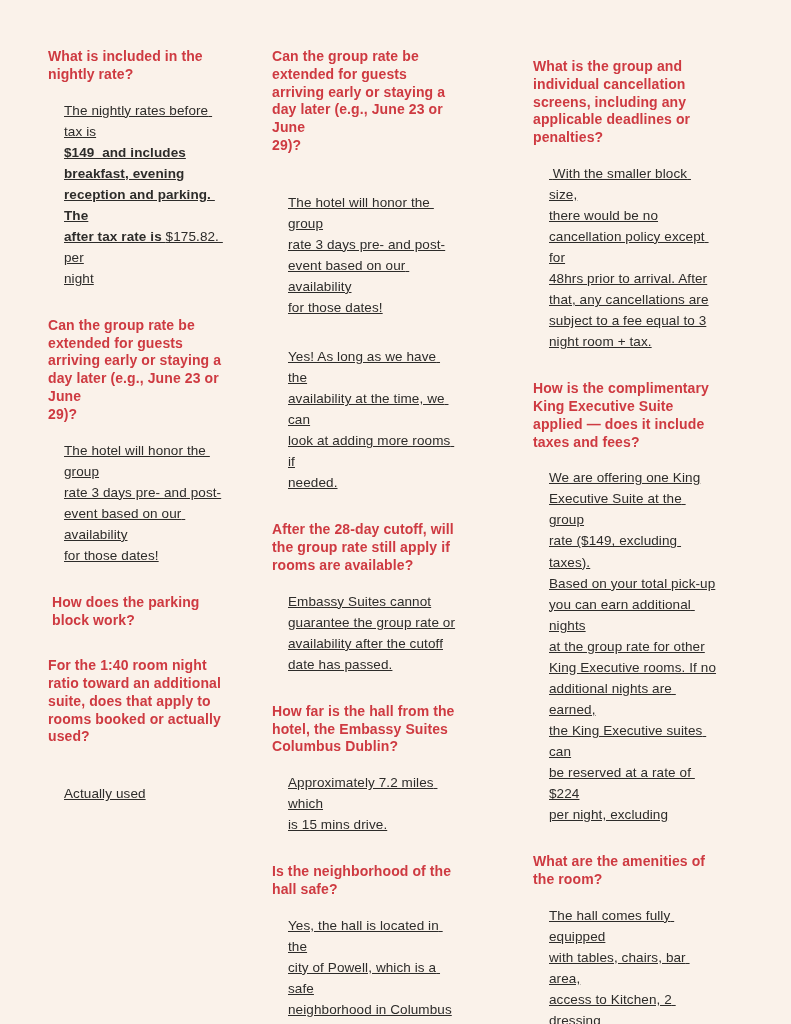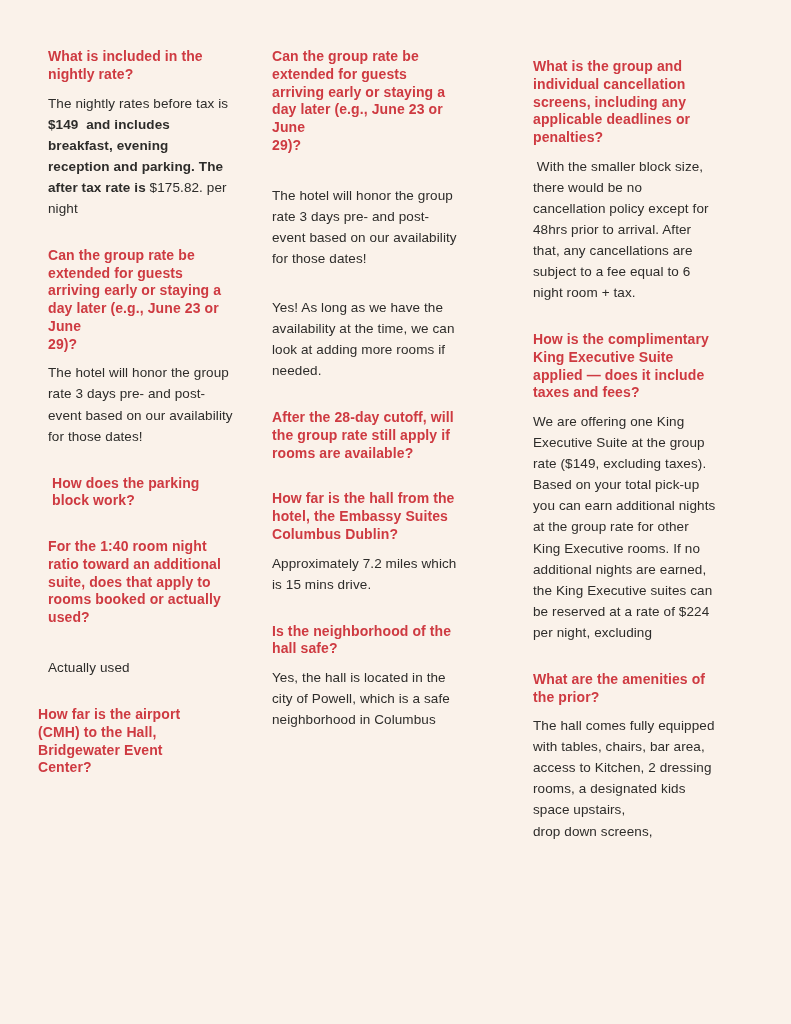--- a/index.html
+++ b/index.html
@@ -43,21 +43,22 @@
     letter-spacing: 0.1px;
     white-space: pre-wrap;
     margin: 0 0 9px 0;
   }
   .answer {
     color: var(--a, #2D2C2A);
     font-size: 13.5px;
     line-height: 1.56;
     letter-spacing: 0.1px;
     white-space: pre-wrap;
-    margin: 0;
+    margin: 16px;
+    text-decoration: underline;
   }
   .answer .seg-bold { font-weight: 700; }
 </style>
 </head>
 <body style="--bg: #FAF2EA; --q: #CE3A41; --a: #2D2C2A;">
 
 <div class="page">
   <div class="columns">
       <div class="column col-1">
         <div class="qa-block">
@@ -89,24 +90,20 @@
         <div class="qa-block">
           <div class="question">For the 1:40 room night
 ratio toward an additional
 suite, does that apply to
 rooms booked or actually
 used?</div>
           <div class="answer"><span class="seg">
 Actually used</span></div>
         </div>
         <div class="qa-block">
-          <div class="question">How far is the airport
-(CMH) to the Hall,
-Bridgewater Event
-Center?</div>
         </div>
       </div>
       <div class="column col-2">
         <div class="qa-block">
           <div class="question">Can the group rate be
 extended for guests
 arriving early or staying a
 day later (e.g., June 23 or
 June
 29)?</div>
@@ -119,20 +116,24 @@
         <div class="qa-block">
           <div class="answer"><span class="seg">Yes! As long as we have the
 availability at the time, we can
 look at adding more rooms if
 needed.</span></div>
         </div>
         <div class="qa-block">
           <div class="question">After the 28-day cutoff, will
 the group rate still apply if
 rooms are available?</div>
+          <div class="answer"><span class="seg">Embassy Suites cannot
+guarantee the group rate or
+availability after the cutoff
+date has passed.</span></div>
         </div>
         <div class="qa-block">
           <div class="question">How far is the hall from the
 hotel, the Embassy Suites
 Columbus Dublin?</div>
           <div class="answer"><span class="seg">Approximately 7.2 miles which
 is 15 mins drive.</span></div>
         </div>
         <div class="qa-block">
           <div class="question">Is the neighborhood of the
@@ -147,21 +148,21 @@
           <div class="question">What is the group and
 individual cancellation
 screens, including any
 applicable deadlines or
 penalties?</div>
           <div class="answer"><span class="seg"> With the smaller block size,
 there would be no
 cancellation policy except for
 48hrs prior to arrival. After
 that, any cancellations are
-subject to a fee equal to 6
+subject to a fee equal to 3
 night room + tax.</span></div>
         </div>
         <div class="qa-block">
           <div class="question">How is the complimentary
 King Executive Suite
 applied — does it include
 taxes and fees?</div>
           <div class="answer"><span class="seg">We are offering one King
 Executive Suite at the group
 rate ($149, excluding taxes).
@@ -169,21 +170,21 @@
 you can earn additional nights
 at the group rate for other
 King Executive rooms. If no
 additional nights are earned,
 the King Executive suites can
 be reserved at a rate of $224
 per night, excluding</span></div>
         </div>
         <div class="qa-block">
           <div class="question">What are the amenities of
-the prior?</div>
+the room?</div>
           <div class="answer"><span class="seg">The hall comes fully equipped
 with tables, chairs, bar area,
 access to Kitchen, 2 dressing
 rooms, a designated kids
 space upstairs,
 drop down screens,</span></div>
         </div>
       </div>
     </div>
 </div>

